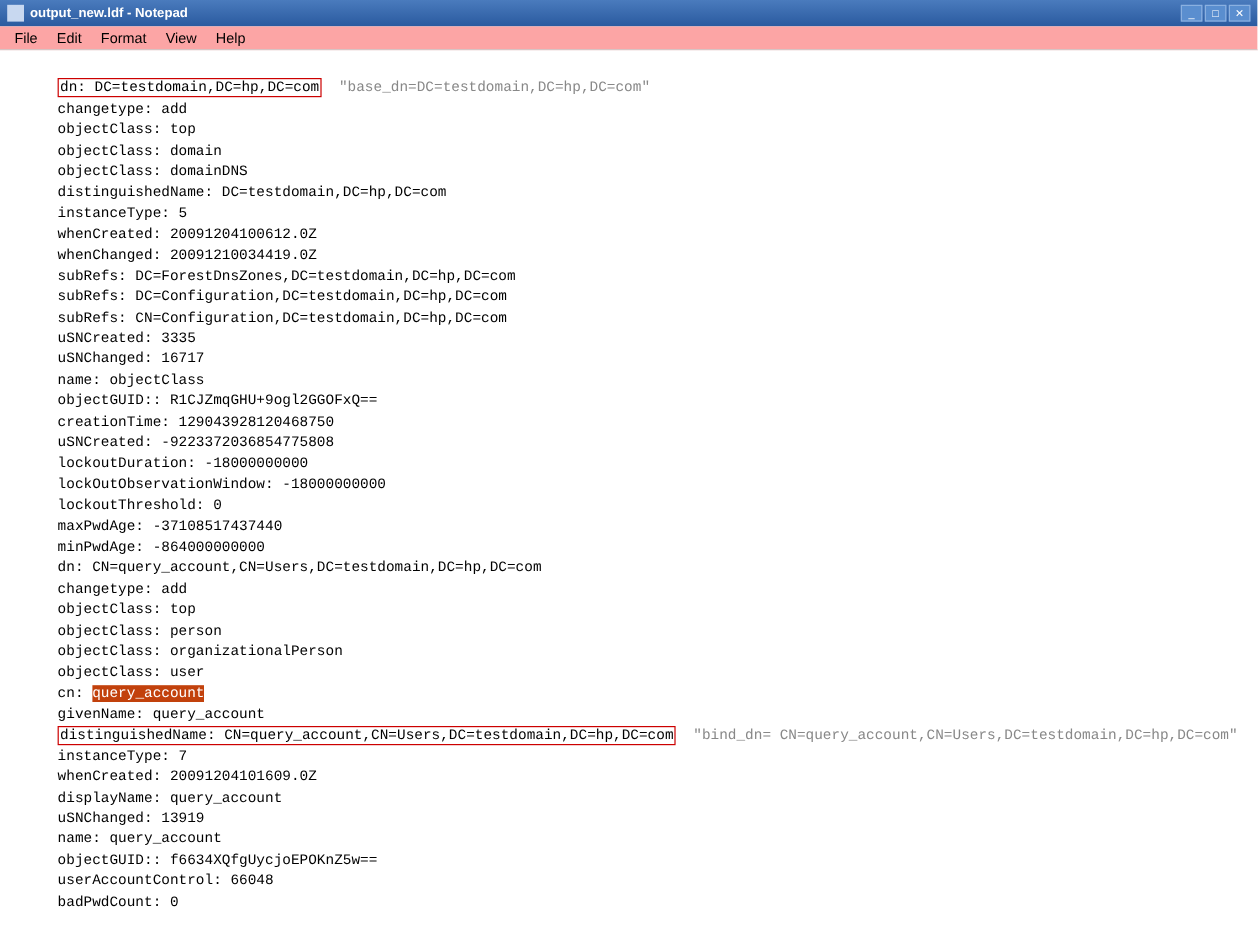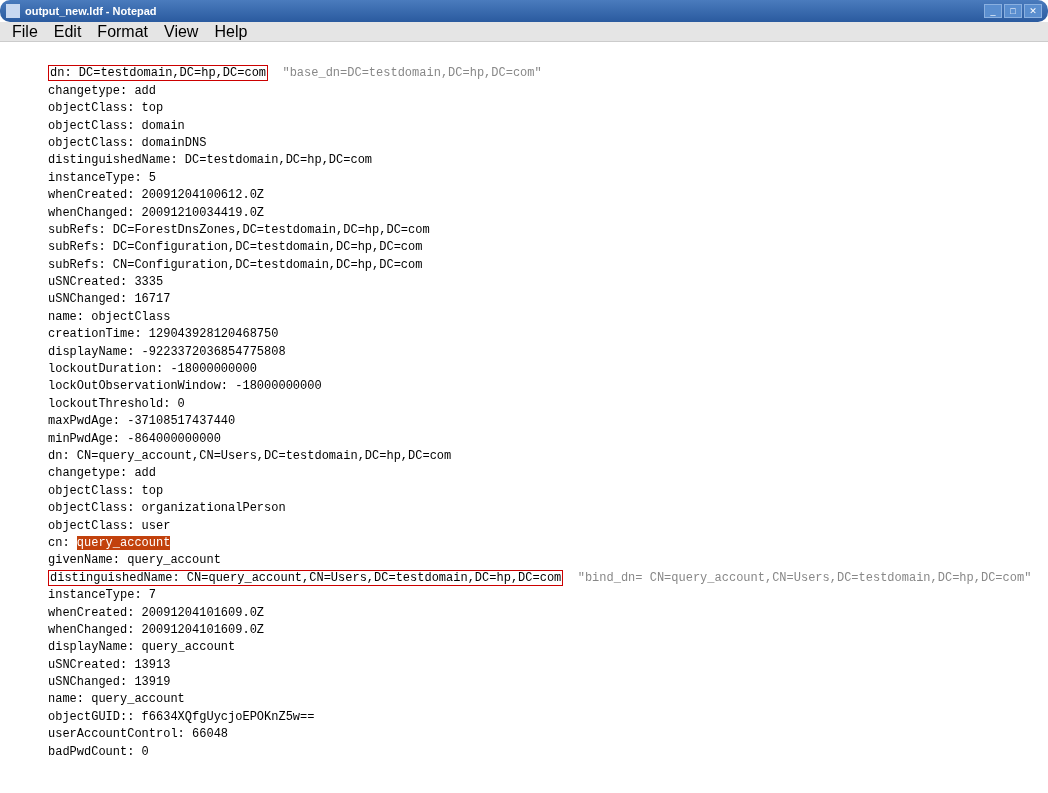--- a/index.html
+++ b/index.html
@@ -17,21 +17,20 @@
     .title-bar {
       background: linear-gradient(to bottom, #4a7bbd, #2a5a9f);
       color: #fff;
       font-family: 'Tahoma', sans-serif;
       font-size: 11px;
       padding: 3px 6px;
       display: flex;
       align-items: center;
       height: 22px;
       user-select: none;
-      border-radius: 10px;
     }
     .title-bar-icon {
       width: 14px;
       height: 14px;
       background: #c8d8f0;
       margin-right: 5px;
       display: inline-block;
     }
     .title-bar-text {
       flex: 1;
@@ -49,28 +48,28 @@
       color: #fff;
       font-size: 9px;
       cursor: pointer;
       display: flex;
       align-items: center;
       justify-content: center;
     }
 
     
     .menu-bar {
-      background: #e5e5e5;
+      background: #fca5a5;
       border-bottom: 1px solid #ccc;
       display: flex;
       height: 20px;
       align-items: center;
       padding: 0 4px;
       font-family: 'Tahoma', sans-serif;
-      font-size: 16px;
+      font-size: 12px;
     }
     .menu-item {
       padding: 2px 8px;
       cursor: pointer;
       height: 100%;
       display: flex;
       align-items: center;
     }
 
     
@@ -134,38 +133,38 @@
 </span><span class="line">distinguishedName: DC=testdomain,DC=hp,DC=com
 </span><span class="line">instanceType: 5
 </span><span class="line">whenCreated: 20091204100612.0Z
 </span><span class="line">whenChanged: 20091210034419.0Z
 </span><span class="line">subRefs: DC=ForestDnsZones,DC=testdomain,DC=hp,DC=com
 </span><span class="line">subRefs: DC=Configuration,DC=testdomain,DC=hp,DC=com
 </span><span class="line">subRefs: CN=Configuration,DC=testdomain,DC=hp,DC=com
 </span><span class="line">uSNCreated: 3335
 </span><span class="line">uSNChanged: 16717
 </span><span class="line">name: objectClass
+</span><span class="line">objectGUID:: R1CJZmqGHU+9ogl2GGOFxQ==
 </span><span class="line">creationTime: 129043928120468750
-</span><span class="line">displayName: -9223372036854775808
+</span><span class="line">uSNCreated: -9223372036854775808
 </span><span class="line">lockoutDuration: -18000000000
 </span><span class="line">lockOutObservationWindow: -18000000000
 </span><span class="line">lockoutThreshold: 0
 </span><span class="line">maxPwdAge: -37108517437440
 </span><span class="line">minPwdAge: -864000000000
 </span><span class="line">dn: CN=query_account,CN=Users,DC=testdomain,DC=hp,DC=com
 </span><span class="line">changetype: add
 </span><span class="line">objectClass: top
+</span><span class="line">objectClass: person
 </span><span class="line">objectClass: organizationalPerson
 </span><span class="line">objectClass: user
 </span><span class="line">cn: <span class="selected-text">query_account</span>
 </span><span class="line">givenName: query_account
 </span><span class="line"><span style="border:1.5px solid #cc0000;padding:0 1px;display:inline">distinguishedName: CN=query_account,CN=Users,DC=testdomain,DC=hp,DC=com</span>  <span class="annotation">"bind_dn= CN=query_account,CN=Users,DC=testdomain,DC=hp,DC=com"</span>
 </span><span class="line">instanceType: 7
 </span><span class="line">whenCreated: 20091204101609.0Z
-</span><span class="line">whenChanged: 20091204101609.0Z
 </span><span class="line">displayName: query_account
-</span><span class="line">uSNCreated: 13913
 </span><span class="line">uSNChanged: 13919
 </span><span class="line">name: query_account
 </span><span class="line">objectGUID:: f6634XQfgUycjoEPOKnZ5w==
 </span><span class="line">userAccountControl: 66048
 </span><span class="line">badPwdCount: 0
 </span></div>
 
 </body></html>

